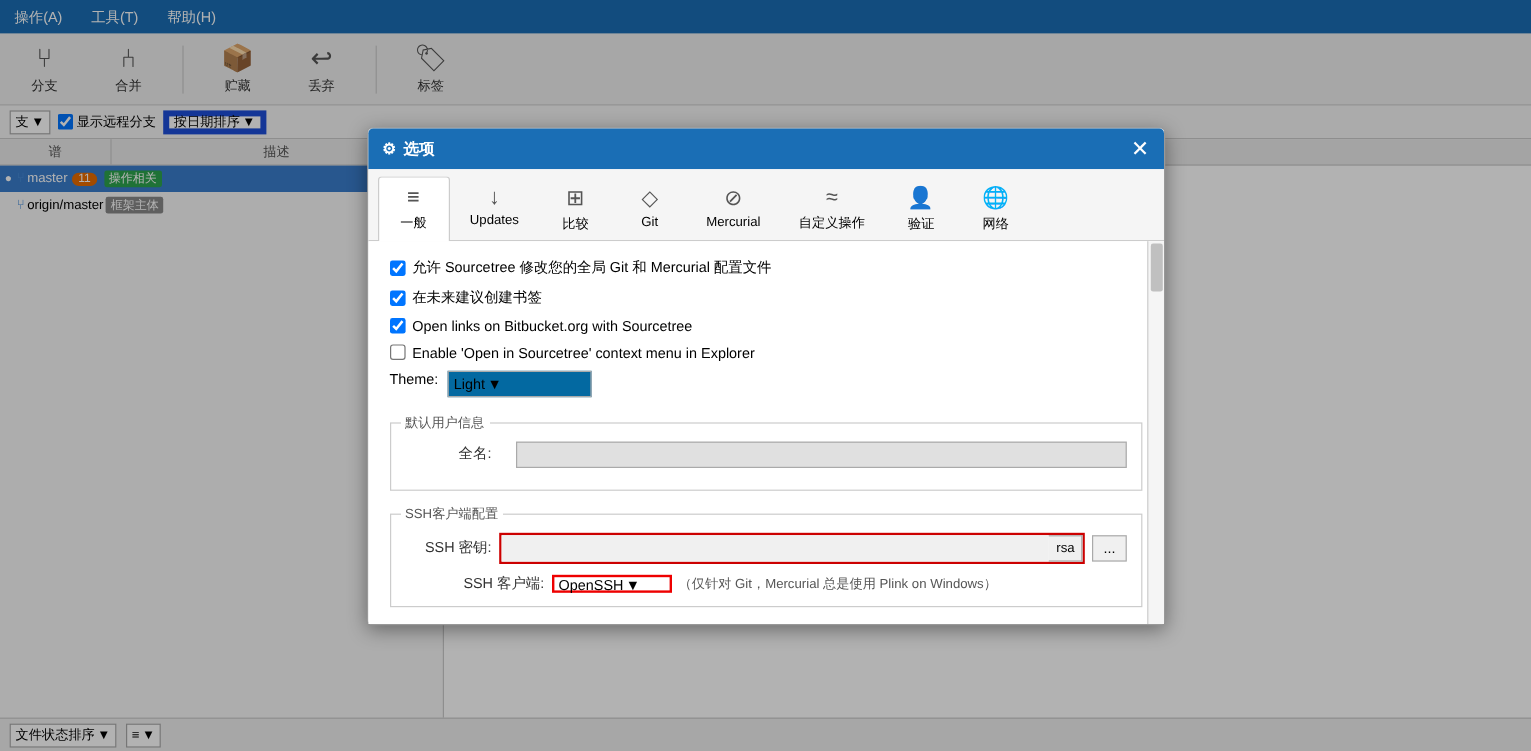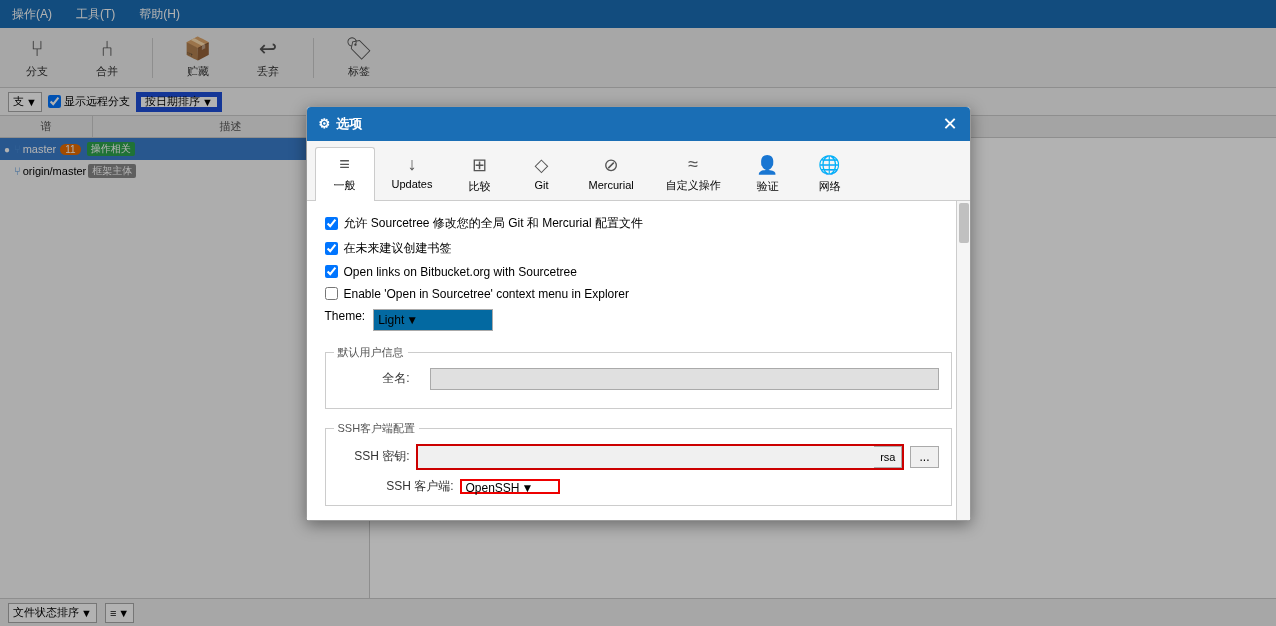--- a/index.html
+++ b/index.html
@@ -271,20 +271,21 @@
                 <span class="ssh-key-suffix">rsa</span>
               </div>
               <button class="ssh-key-browse">...</button>
             </div>
             <div class="ssh-client-row">
               <span class="form-label">SSH 客户端:</span>
               <div class="ssh-client-select">
                 <span>OpenSSH</span>
                 <span>▼</span>
               </div>
+              <span class="ssh-client-note">（仅针对 Git，Mercurial 总是使用 Plink on Windows）</span>
             </div>
           </fieldset>
         </div>
       </div>
 
       <div class="dialog-scrollbar">
         <div class="dialog-scroll-thumb"></div>
       </div>
     </div>
   </div>

